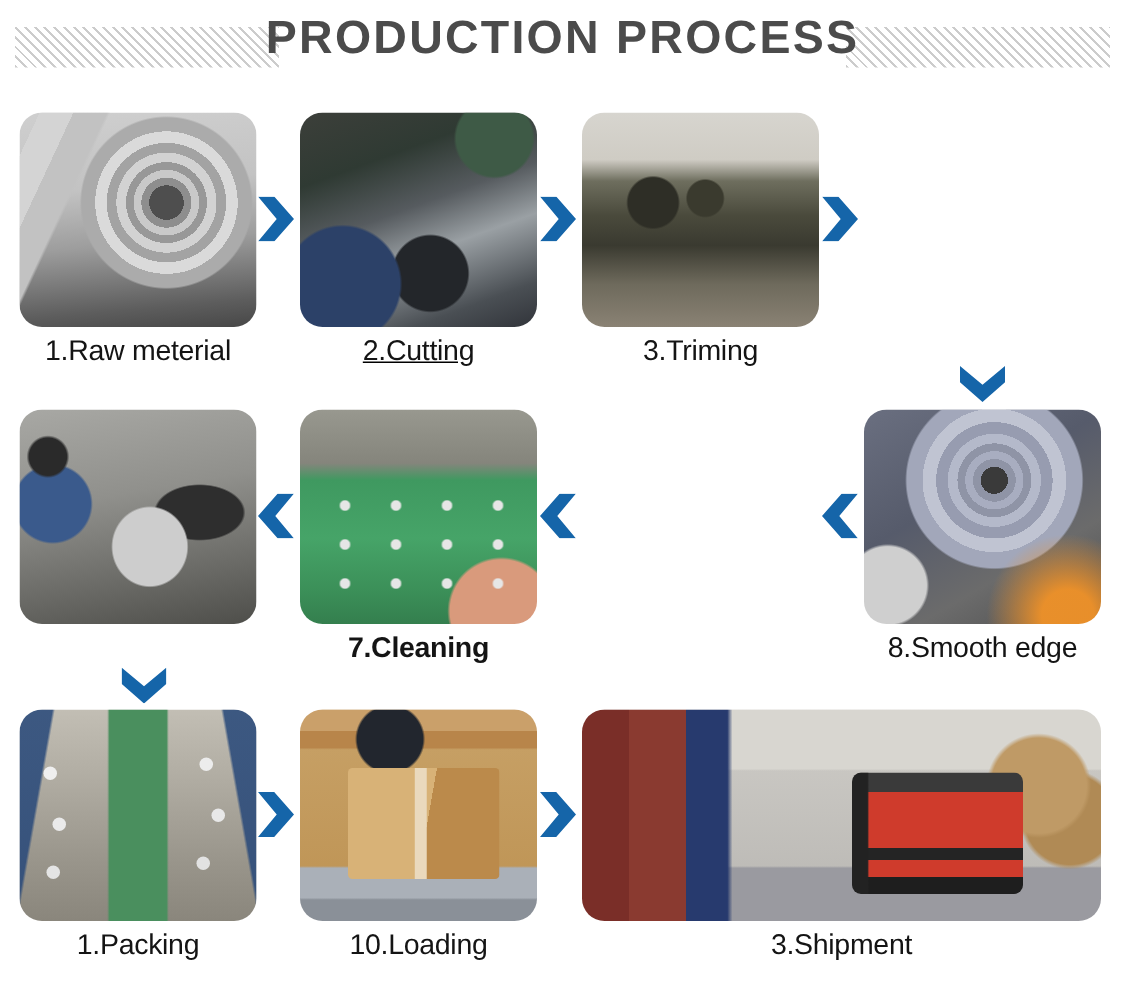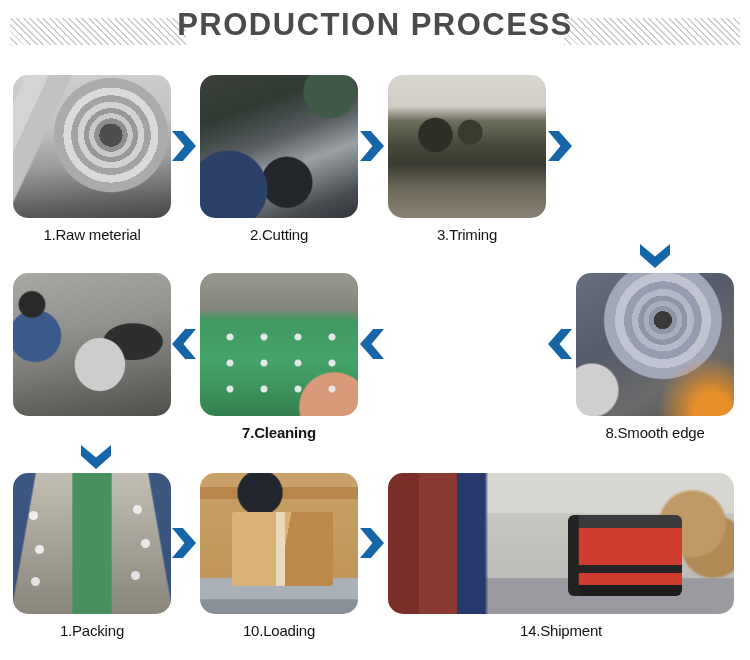--- a/index.html
+++ b/index.html
@@ -34,21 +34,21 @@
   
   .step{position:absolute;width:158px;}
   .step.wide{width:346px;}
   .photo{
     position:relative;width:100%;height:143px;
     border-radius:15px;overflow:hidden;
   }
   .row3 .photo{height:141px;}
   .step-label{
     margin-top:6px;text-align:center;
-    font-size:15px;line-height:22px;
+    font-size:19px;line-height:22px;
     color:var(--label-color);
     letter-spacing:-0.2px;
     white-space:nowrap;
   }
   
   .chev{
     position:absolute;width:24px;height:30px;
     background:var(--arrow);
     clip-path:polygon(0% 0%, 45% 0%, 100% 50%, 45% 100%, 0% 100%, 52% 50%);
   }
@@ -132,21 +132,21 @@
 
   <div class="hatch left"></div>
   <div class="hatch right"></div>
   <div class="page-title">PRODUCTION PROCESS</div>
 
   <figure class="step row1" style="left:13px;top:75px;">
     <div class="photo p1"></div>
     <figcaption class="step-label">1.Raw meterial</figcaption>
   </figure>
   <span class="chev" style="left:172px;top:131px;"></span>
-  <figure class="step row1" style="left:200px;top:75px;">
+  <figure class="step row1" style="left:200px;top:75px;text-decoration:underline;">
     <div class="photo p2"></div>
     <figcaption class="step-label">2.Cutting</figcaption>
   </figure>
   <span class="chev" style="left:360px;top:131px;"></span>
   <figure class="step row1" style="left:388px;top:75px;">
     <div class="photo p3"></div>
     <figcaption class="step-label">3.Triming</figcaption>
   </figure>
   <span class="chev" style="left:548px;top:131px;"></span>
 
@@ -174,16 +174,16 @@
     <figcaption class="step-label">1.Packing</figcaption>
   </figure>
   <span class="chev" style="left:172px;top:528px;"></span>
   <figure class="step row3" style="left:200px;top:473px;">
     <div class="photo p10"></div>
     <figcaption class="step-label">10.Loading</figcaption>
   </figure>
   <span class="chev" style="left:360px;top:528px;"></span>
   <figure class="step row3 wide" style="left:388px;top:473px;">
     <div class="photo p11"></div>
-    <figcaption class="step-label">14.Shipment</figcaption>
+    <figcaption class="step-label">3.Shipment</figcaption>
   </figure>
 
 </div>
 
 </body></html>

